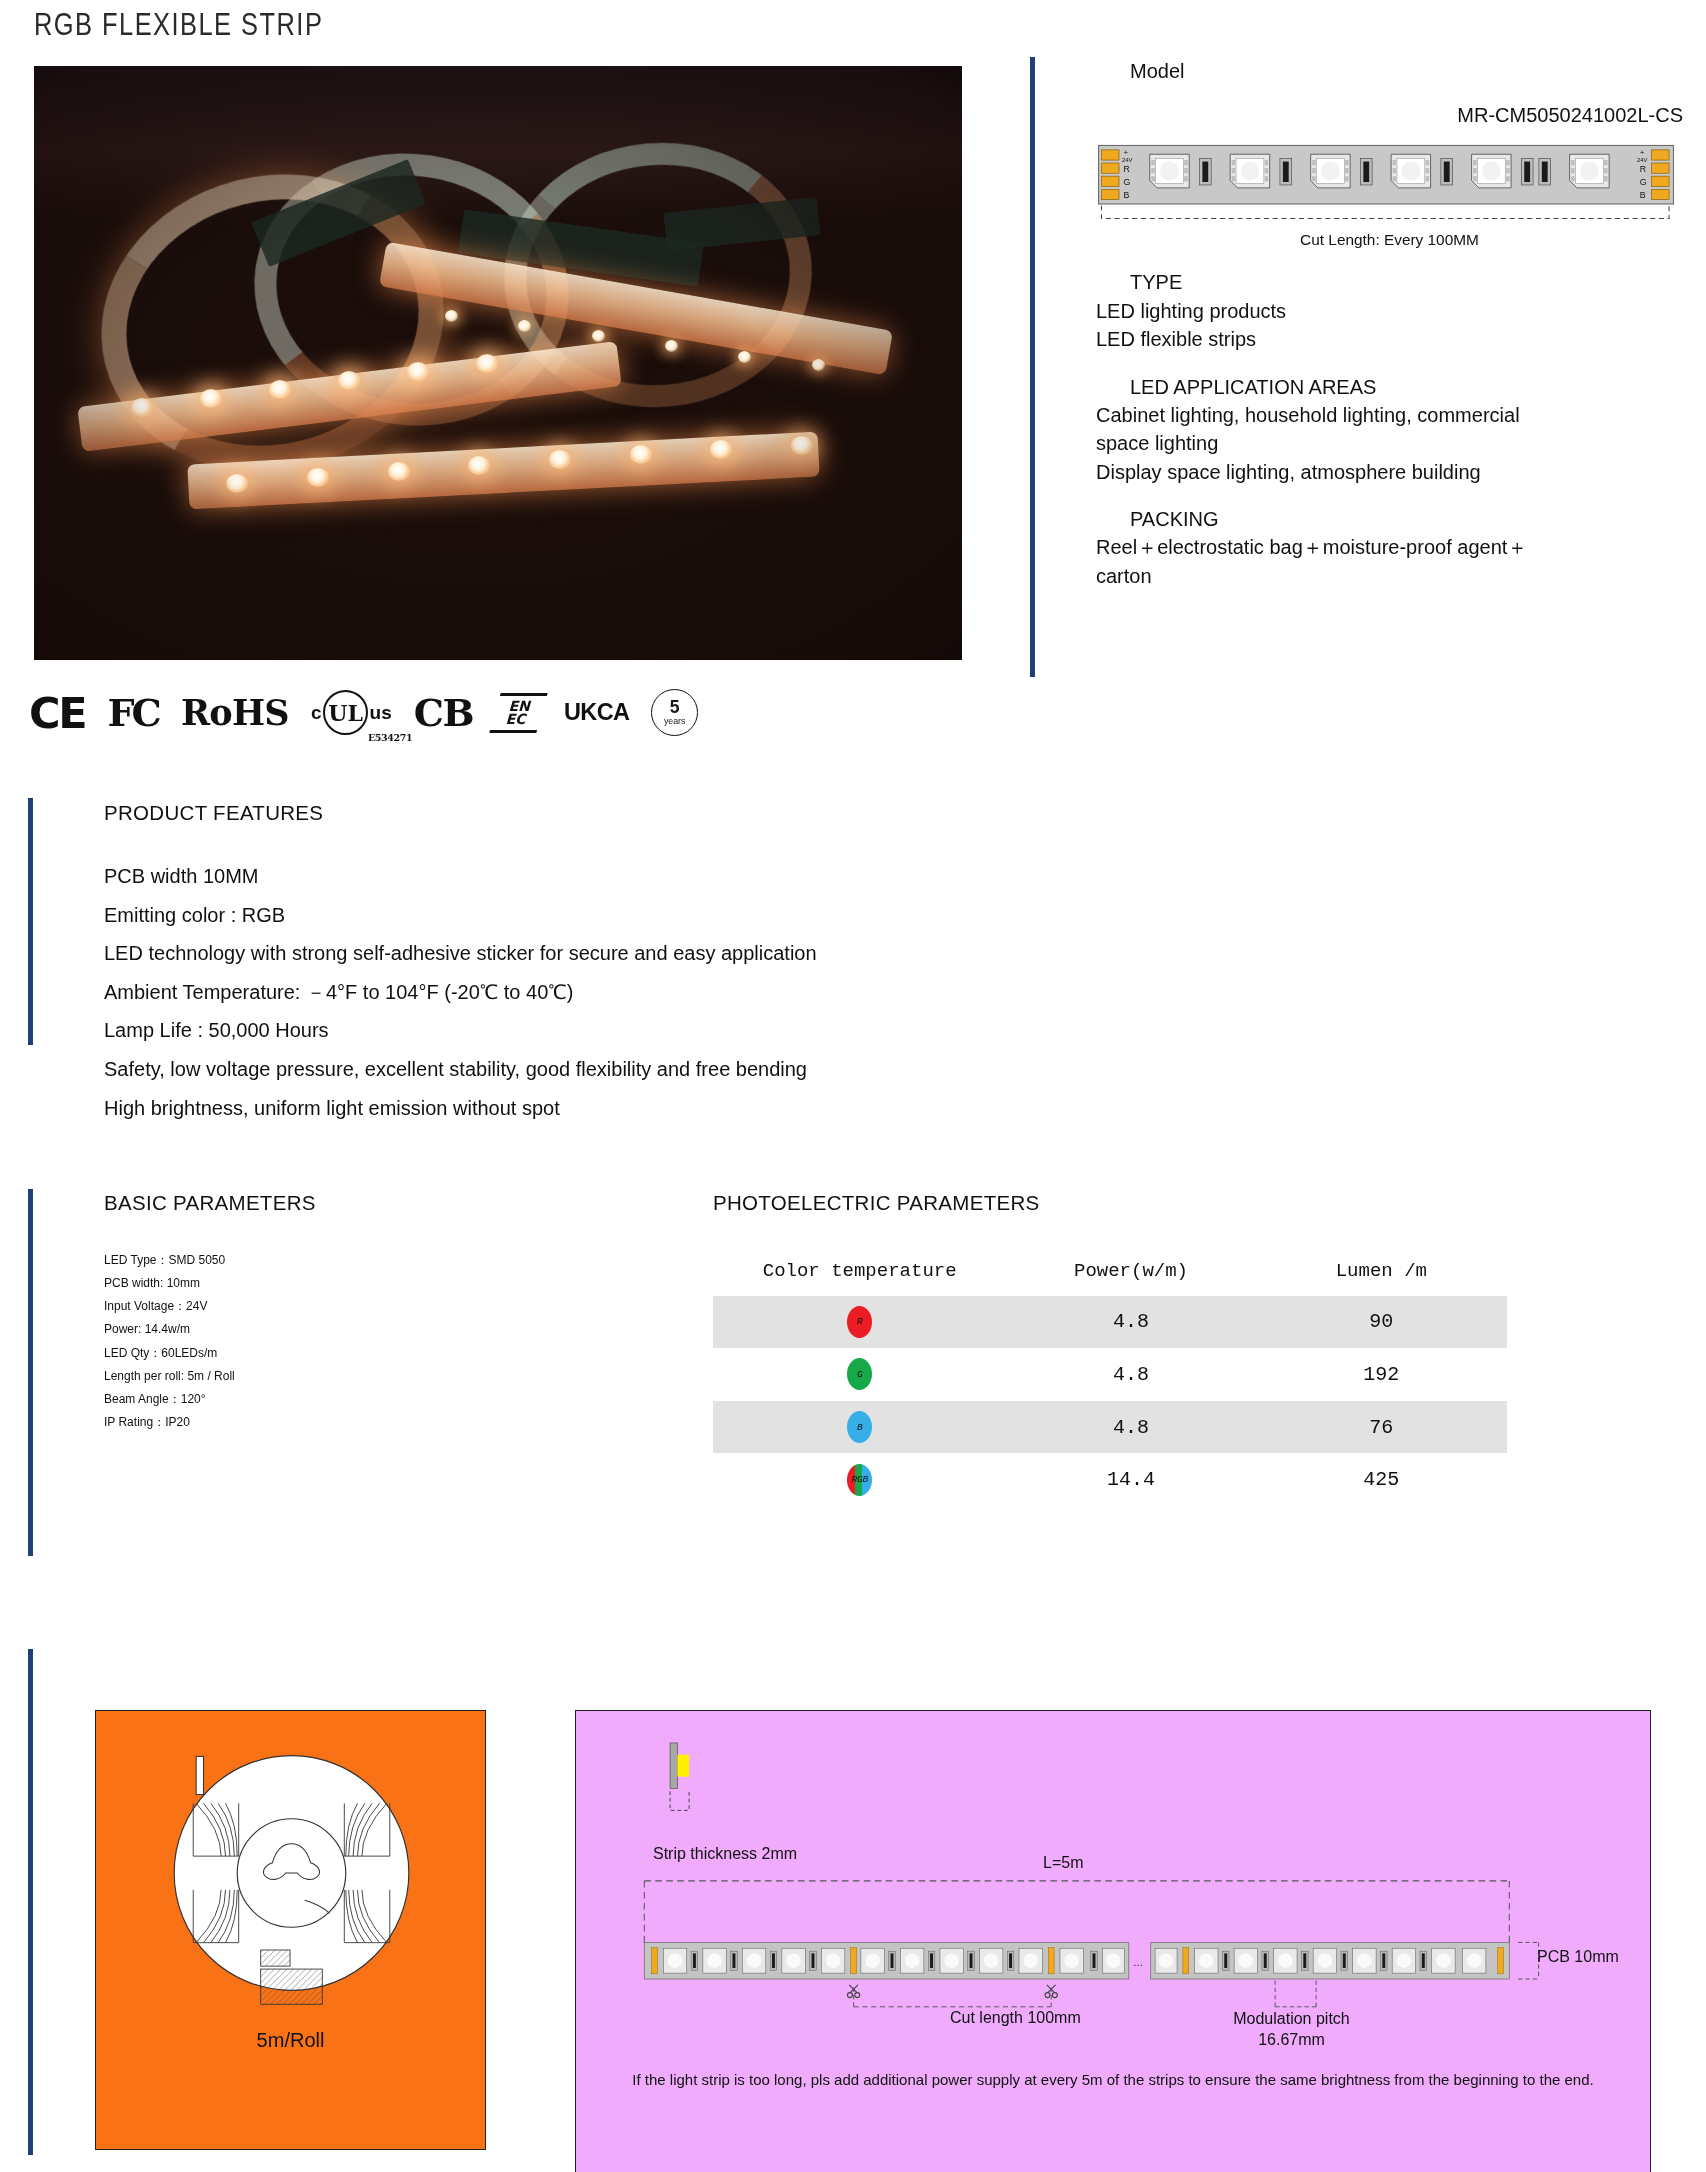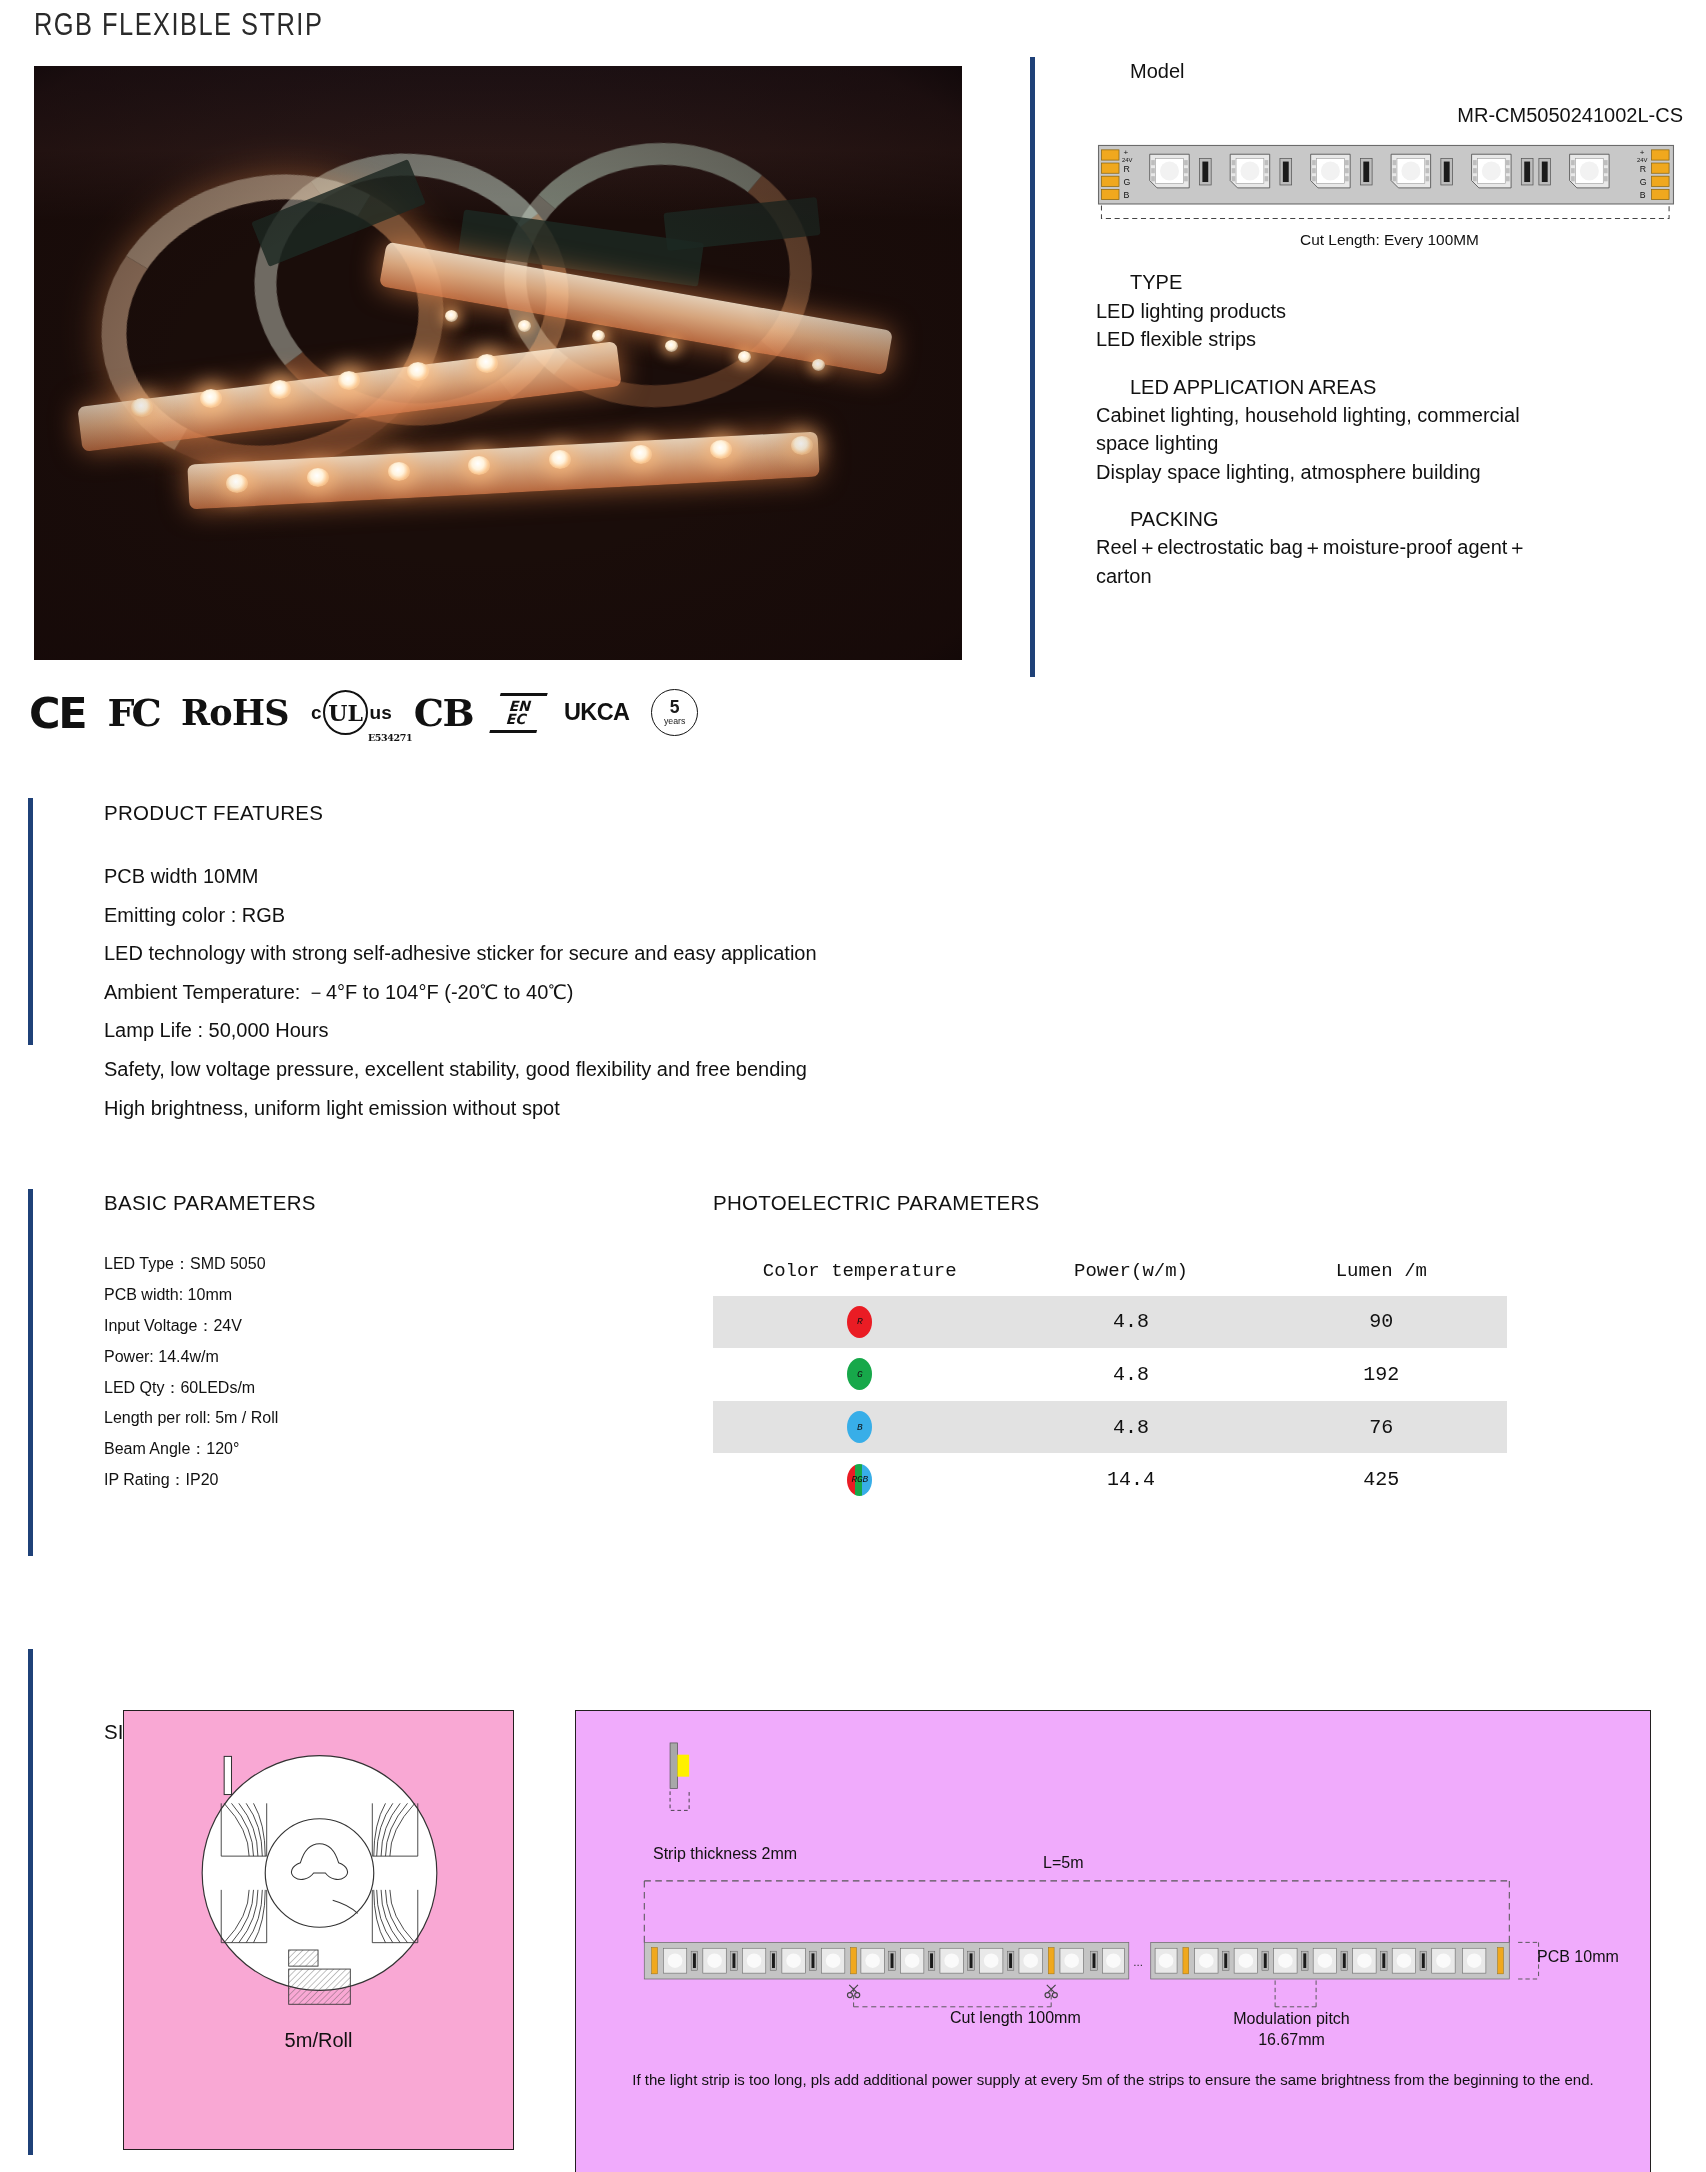--- a/index.html
+++ b/index.html
@@ -150,21 +150,21 @@
   
   .sec-bar-features { left: 28px; top: 798px; height: 247px; }
   .sec-features { position: absolute; left: 104px; top: 801px; width: 1027px; }
   .sec-title { font-size: 20.5px; letter-spacing: 0.3px; color: #111; }
   .feat-list { margin-top: 32px; }
   .feat-list div { font-size: 20px; line-height: 1.93; color: #111; }
 
   .sec-bar-basic { left: 28px; top: 1189px; height: 367px; }
   .sec-basic { position: absolute; left: 104px; top: 1191px; width: 455px; }
   .basic-list { margin-top: 34px; }
-  .basic-list div { font-size: 16px; line-height: 1.93; color: #111; }
+  .basic-list div { font-size: 12px; line-height: 1.93; color: #111; }
 
   .sec-photo { position: absolute; left: 713px; top: 1191px; width: 814px; }
   .pe-table { margin-top: 41px; width: 794px; border-collapse: collapse; font-family: Liberation Mono, monospace; }
   .pe-table th {
     font-weight: 400; font-size: 19px; color: #111;
     padding: 4.4px 0 13.2px 0; text-align: center;
   }
   .pe-table td { font-size: 20px; color: #111; text-align: center; padding: 10.3px 0; }
   .pe-table tr.shaded td { background: #E2E2E2; }
   .pe-table col.c1 { width: 293px; }
@@ -180,23 +180,23 @@
   }
   .sw-r { background: #EA1C24; }
   .sw-g { background: #17A84A; }
   .sw-b { background: #38AEE8; }
   .sw-rgb { background: linear-gradient(90deg, #EA1C24 0 34%, #17A84A 34% 62%, #38AEE8 62% 100%); }
 
   
   .sec-bar-size { left: 28px; top: 1649px; height: 506px; }
   .sec-size-title { position: absolute; left: 104px; top: 1720px; font-size: 20.5px; color: #111; }
   .box-reel {
-    position: absolute; left: 123px; top: 1710px;
+    position: absolute; left: 95px; top: 1710px;
     width: 391px; height: 440px;
-    border: 1.5px solid #231f20; background: #f9a8d4;
+    border: 1.5px solid #231f20; background: #f97316;
   }
   .reel-caption {
     position: absolute; left: 0; right: 0; top: 318px;
     text-align: center; font-size: 20px; color: #111;
   }
   .box-strip {
     position: absolute; left: 575px; top: 1710px;
     width: 1076px; height: 472px;
     border: 1.5px solid #231f20; background: #f0abfc;
   }

